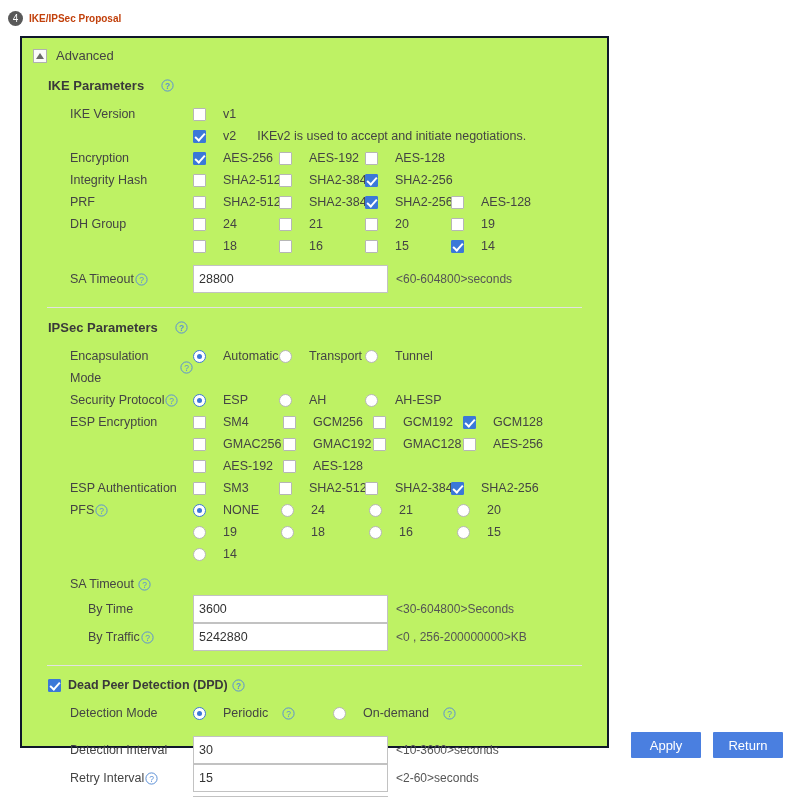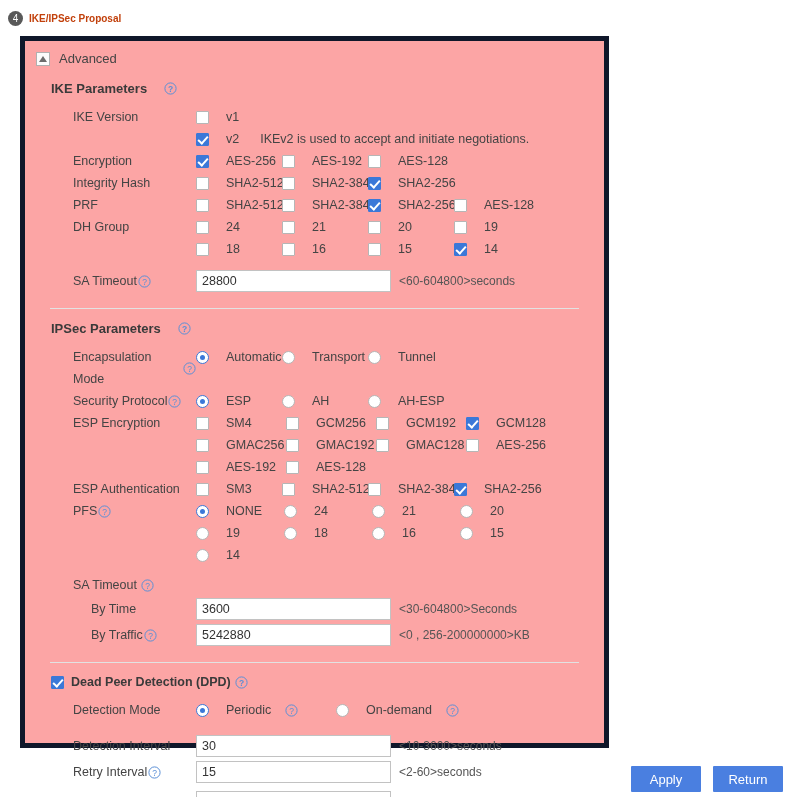--- a/index.html
+++ b/index.html
@@ -36,22 +36,22 @@
     font-weight: bold;
     color: #c2410c;
     letter-spacing: 0px;
   }
 
   
   #panel {
     position: absolute;
     left: 20px; top: 36px;
     width: 589px; height: 712px;
-    border: 5px solid #0f172a;
-    background: #fca5a5;
+    border: 2px solid #0f172a;
+    background: #bef264;
   }
 
   .adv-header {
     display: flex;
     align-items: center;
     gap: 9px;
     padding: 7px 0 0 11px;
     height: 28px;
   }
   .collapse-box {
@@ -179,21 +179,21 @@
 
   
   .input-row {
     display: flex;
     align-items: center;
     min-height: 26px;
     font-size: 12.5px;
   }
   .txt {
     width: 195px;
-    height: 22px;
+    height: 28px;
     border: 1px solid #c2c2c2;
     background: #ffffff;
     font-family: "Liberation Sans", sans-serif;
     font-size: 12.5px;
     color: #333333;
     padding: 0 5px;
     outline: none;
     border-radius: 0;
   }
   .hint {
@@ -209,21 +209,21 @@
     gap: 7px;
     font-size: 12.5px;
     font-weight: bold;
     color: #3a3a3a;
     margin: 12px 0 10px 14px;
   }
 
   
   #footer {
     position: absolute;
-    left: 0; top: 766px;
+    left: 0; top: 732px;
     width: 795px;
     display: flex;
     justify-content: flex-end;
     gap: 12px;
     padding-right: 12px;
   }
   .btn {
     width: 70px; height: 26px;
     background: #4a7fe0;
     color: #ffffff;

